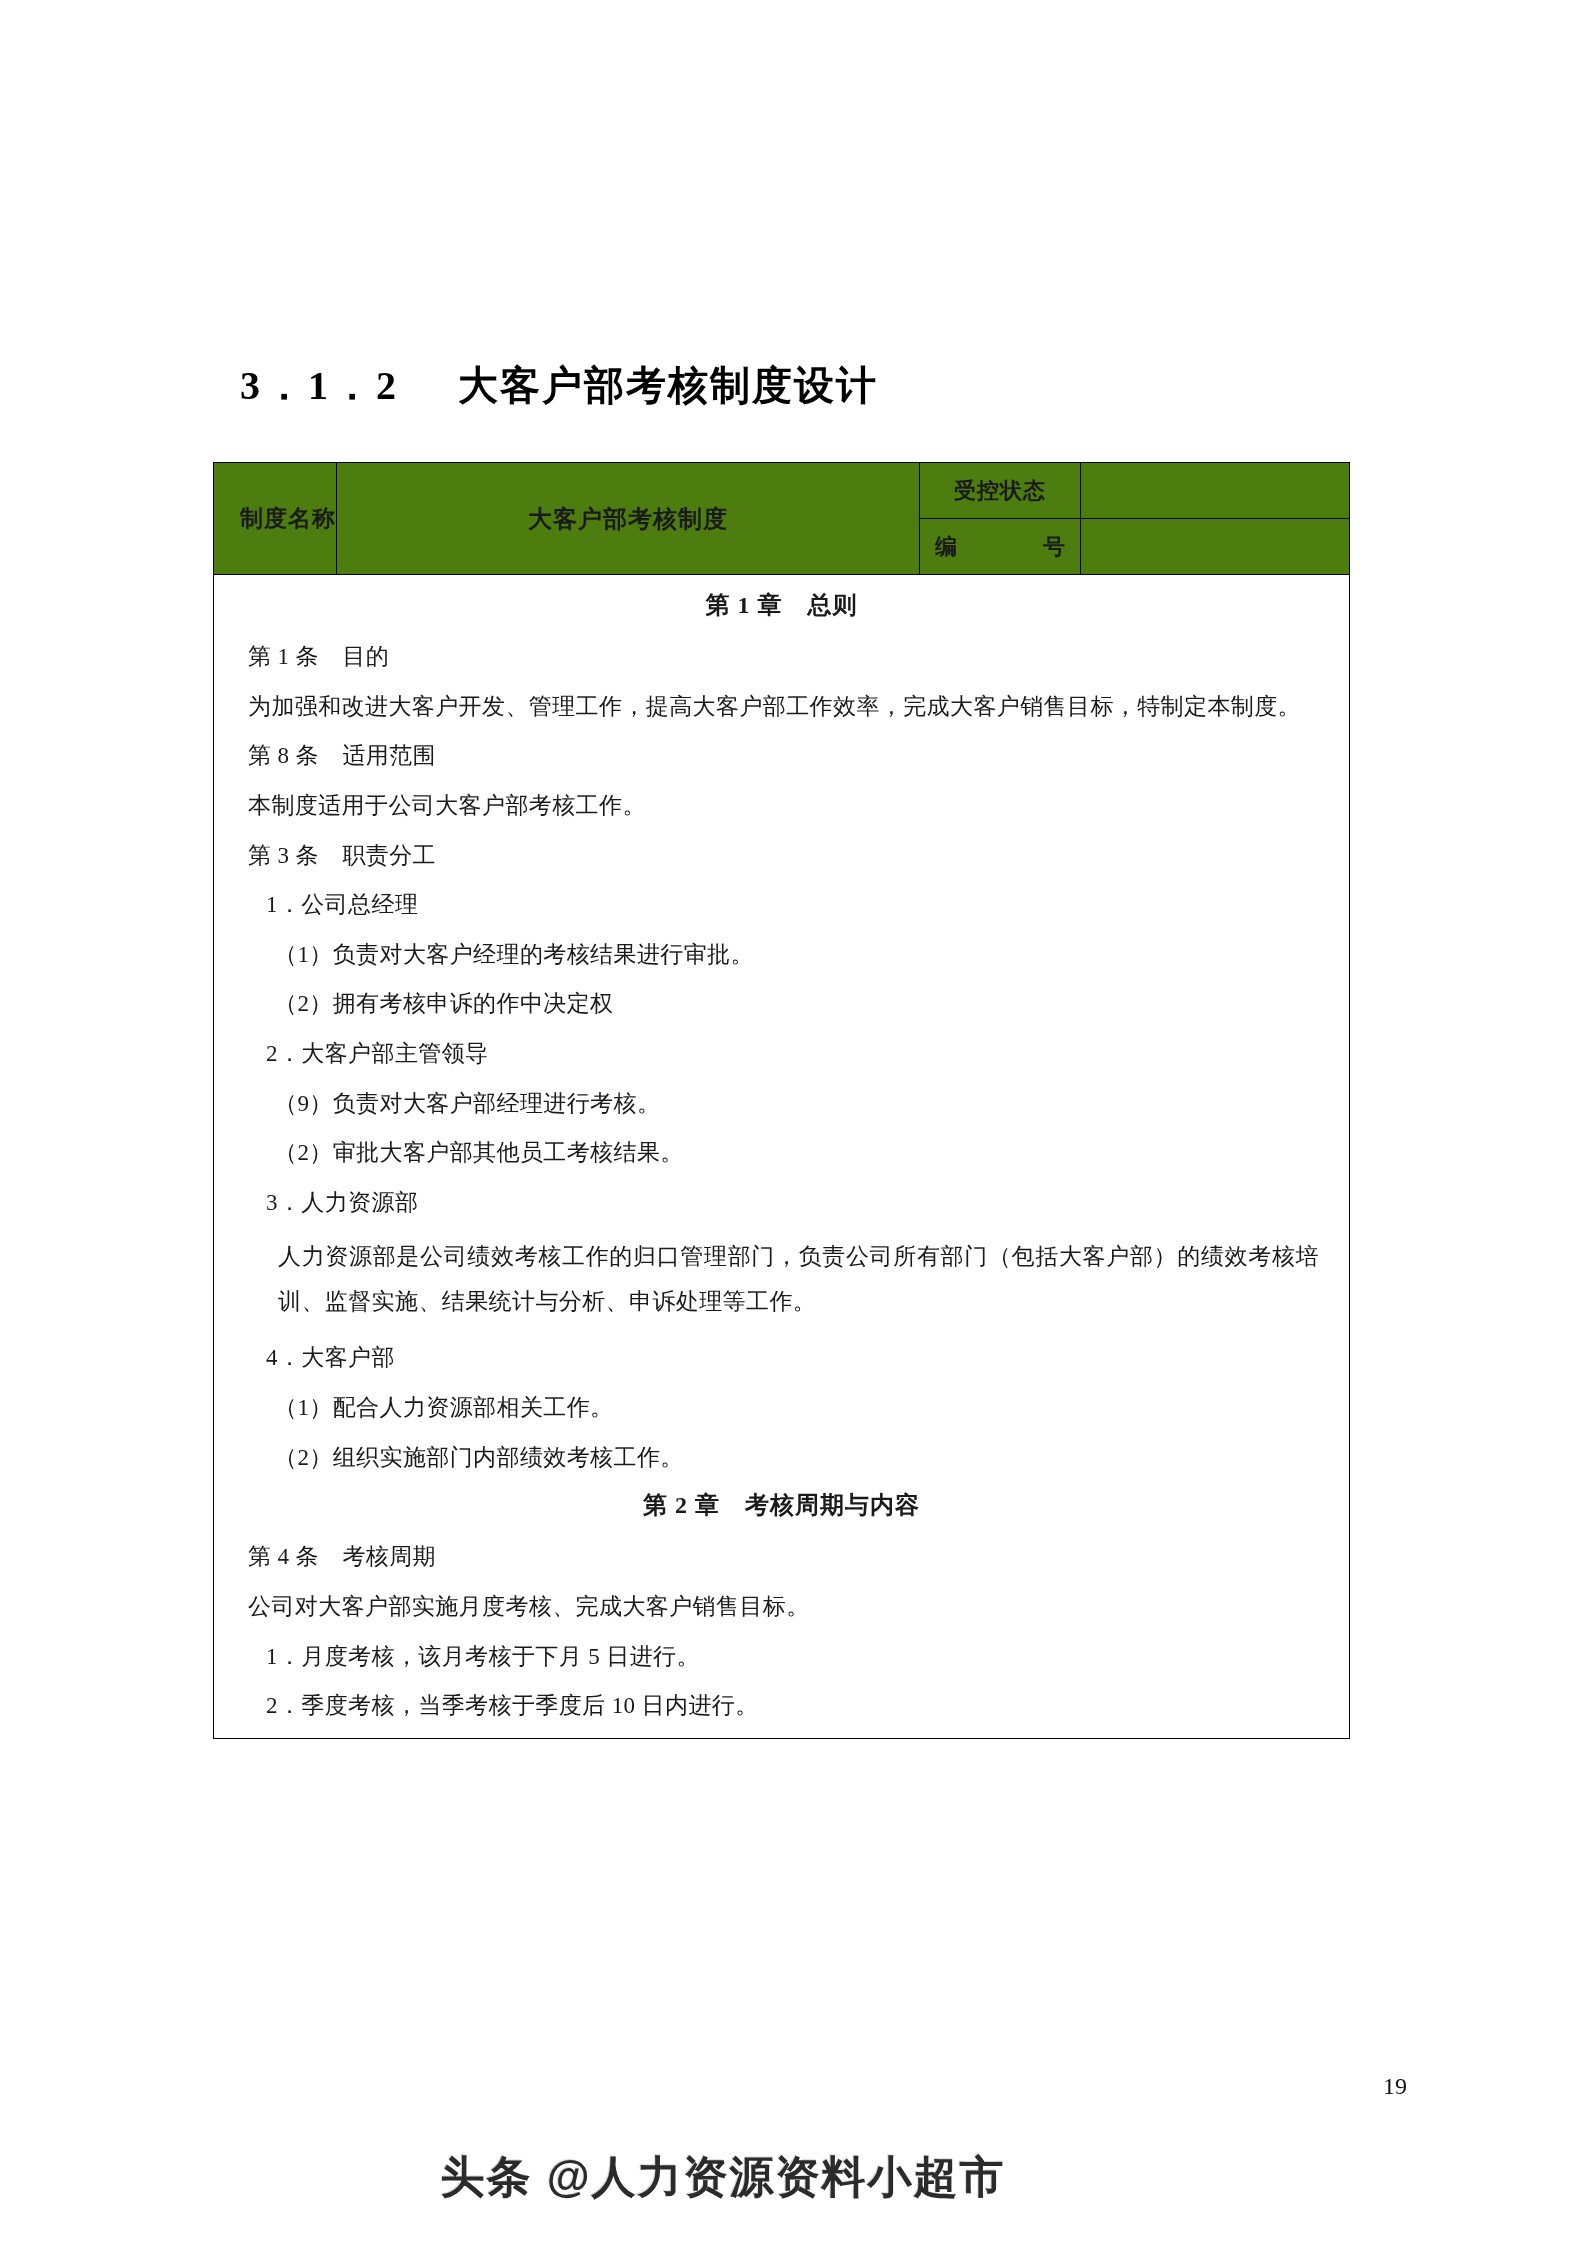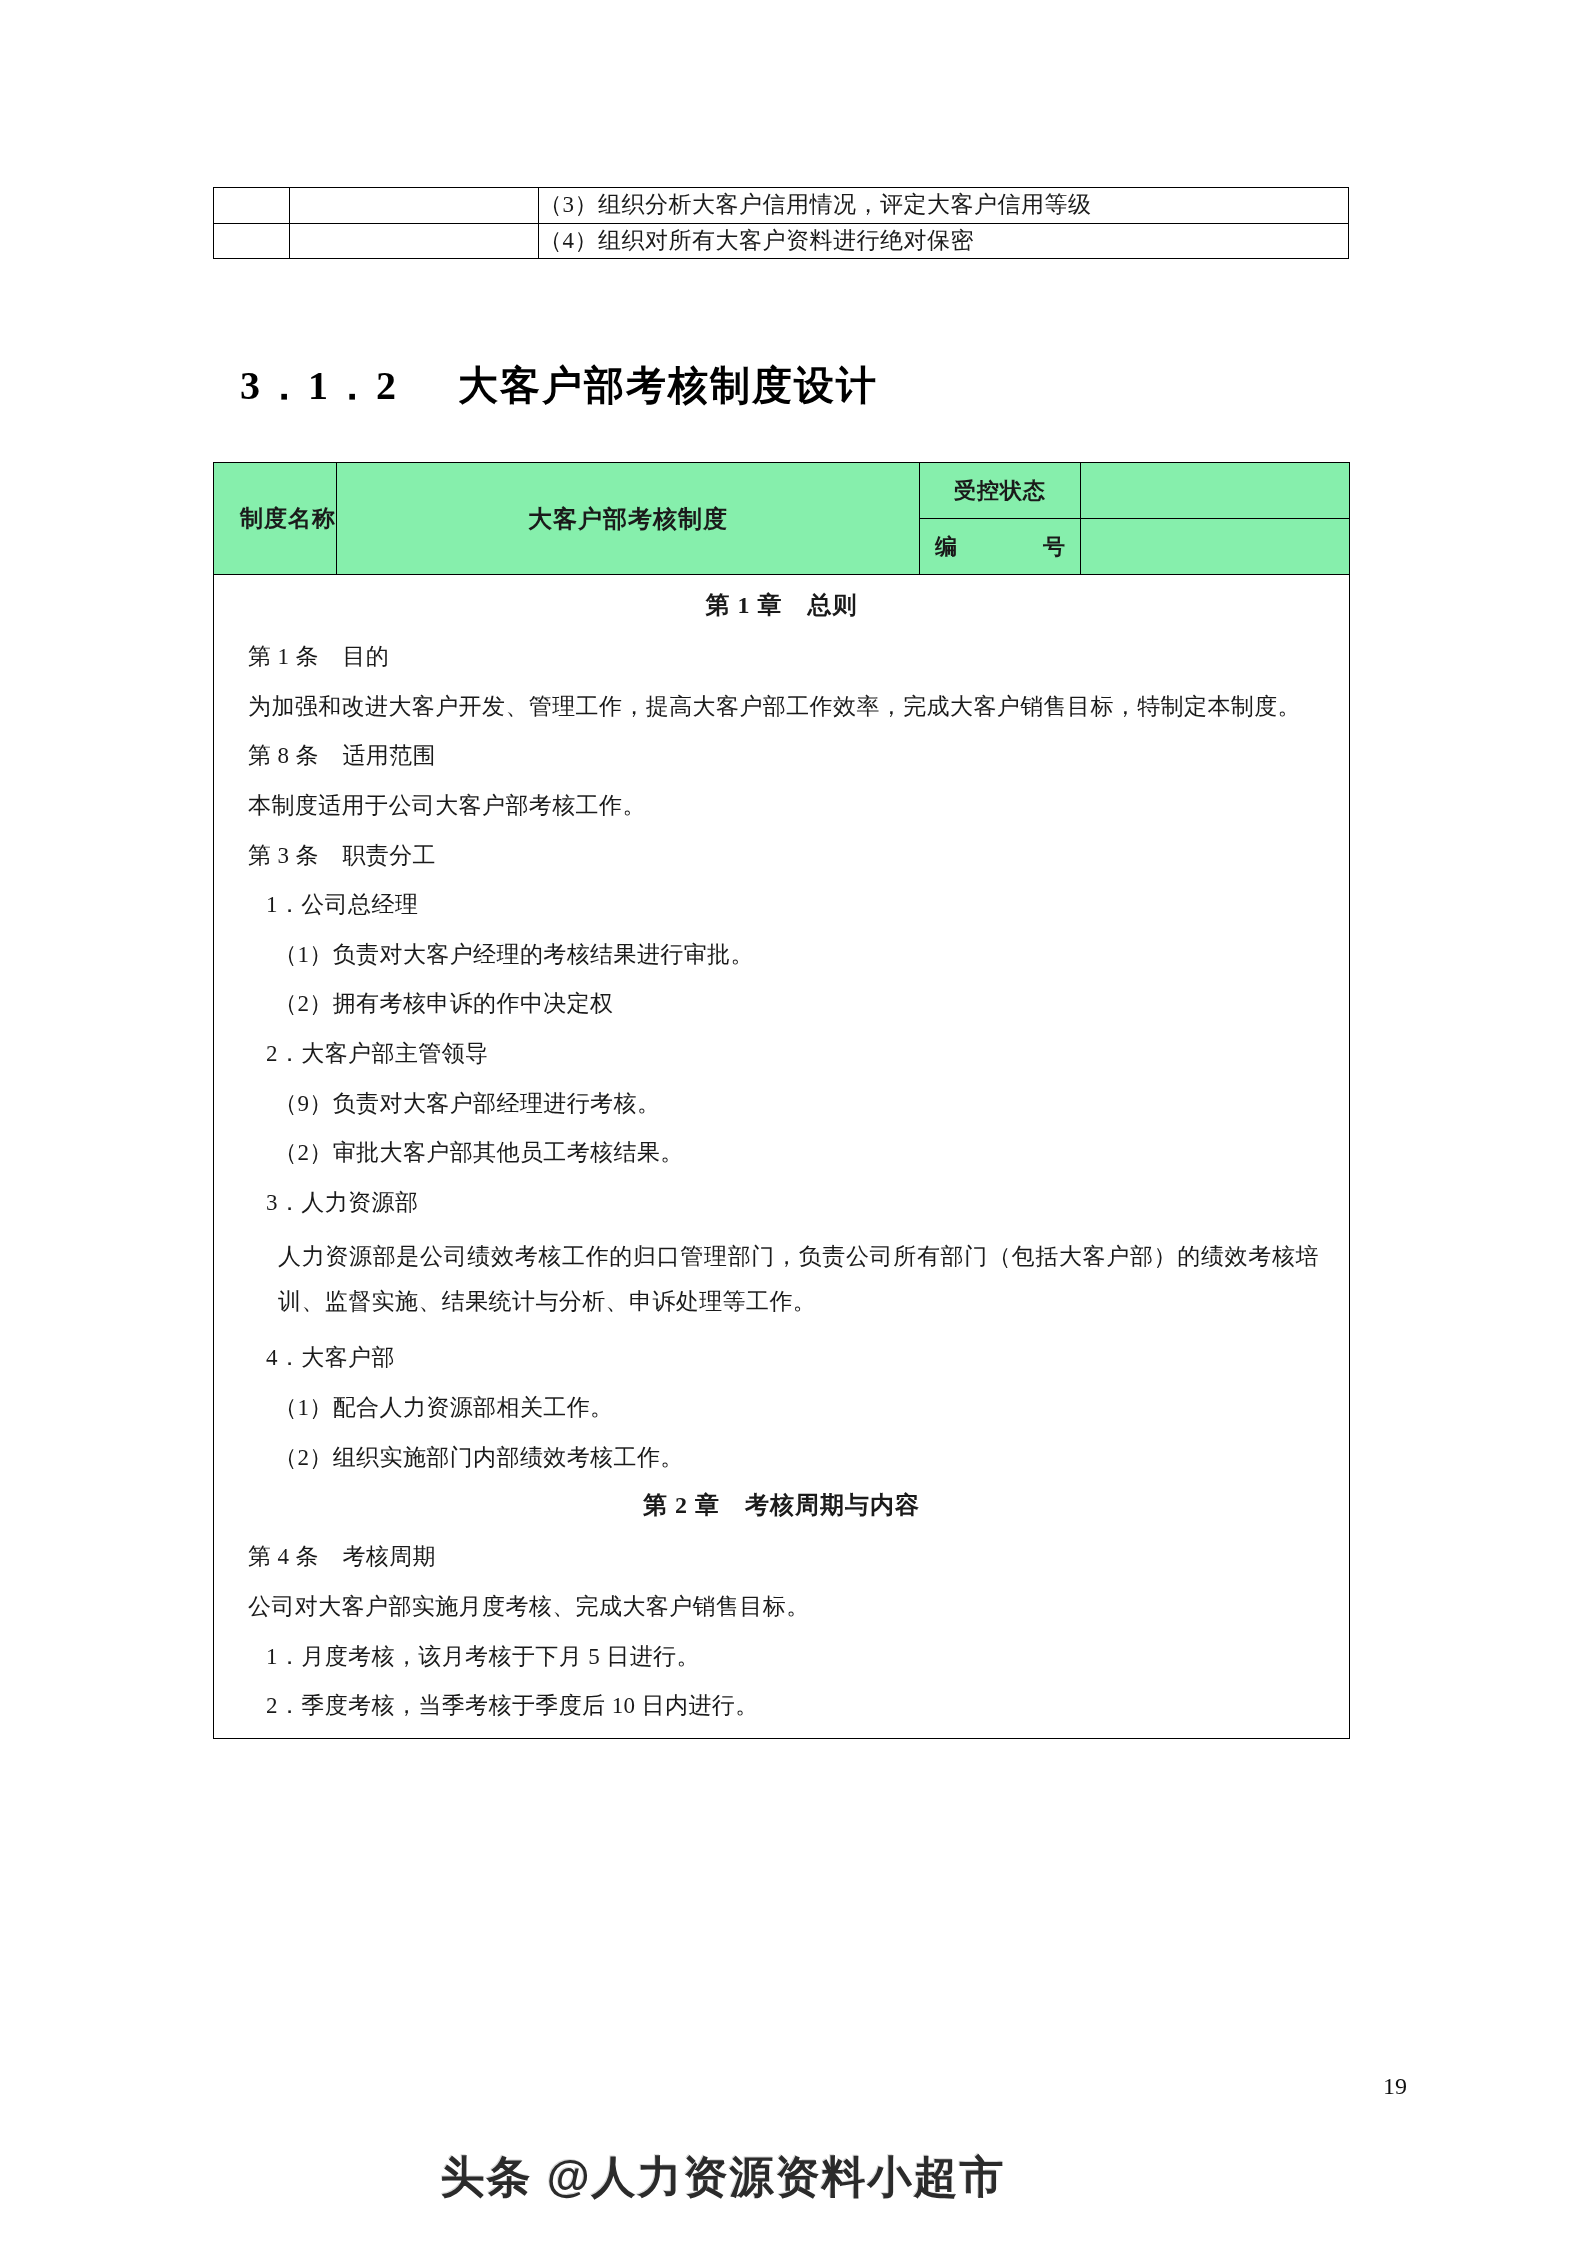--- a/index.html
+++ b/index.html
@@ -71,21 +71,21 @@
     width: 1132px;
     border-collapse: collapse;
     table-layout: fixed;
   }
   .doc-table td {
     border: 1px solid #000000;
     padding: 0;
     vertical-align: middle;
   }
   .hdr {
-    background: #86efac;
+    background: #4d7c0f;
   }
   .hdr-label {
     width: 122px;
     text-align: right;
     font-size: 23px;
     font-weight: bold;
     letter-spacing: 1px;
   }
   .hdr-title {
     width: 582px;
@@ -161,34 +161,20 @@
     letter-spacing: 2px;
     text-shadow: 2px 2px 0 #ffffff, -1px -1px 0 #d8d8d8;
     white-space: nowrap;
   }
 </style>
 </head>
 <body>
 
 <div class="page">
 
-  <table class="cont-table">
-    <tbody>
-        <tr>
-      <td class="cont-col-a"></td>
-      <td class="cont-col-b"></td>
-      <td class="cont-col-c cont-cell-text">（3）组织分析大客户信用情况，评定大客户信用等级</td>
-    </tr>
-    <tr>
-      <td class="cont-col-a"></td>
-      <td class="cont-col-b"></td>
-      <td class="cont-col-c cont-cell-text">（4）组织对所有大客户资料进行绝对保密</td>
-    </tr>
-  </tbody>
-    </table>
 
   <div class="section-heading">
     <span class="num">3．1．2</span>
     <span class="gap"></span>
     <span>大客户部考核制度设计</span>
   </div>
 
   <table class="doc-table">
     <tbody>
         <tr>

